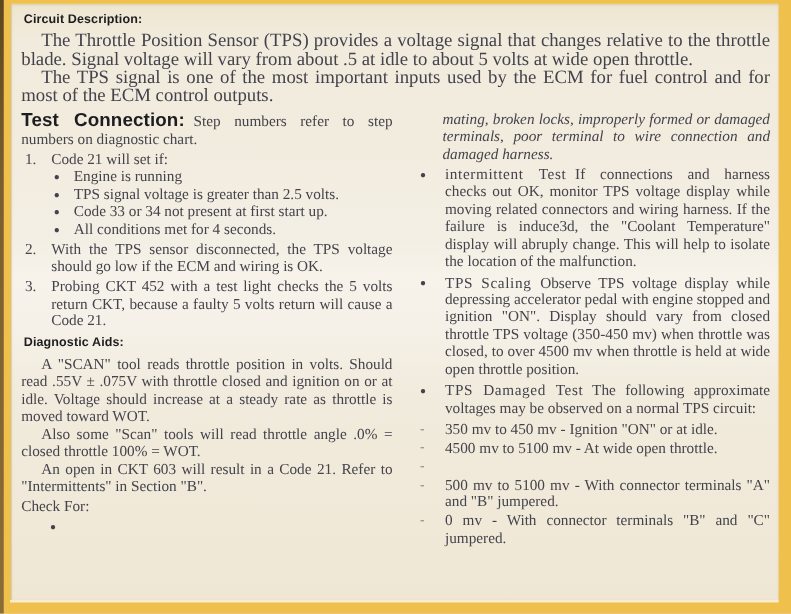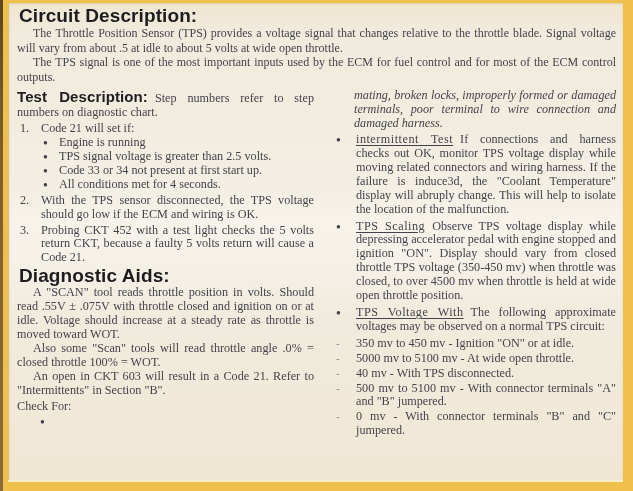--- a/index.html
+++ b/index.html
@@ -26,43 +26,43 @@
     border-left:1px solid #dcc17a;
     box-shadow: inset 0 1px 2px rgba(160,130,60,.25);
     padding:3px 7px 0 8px;
     box-sizing:border-box;
     color:#44434b;
   }
   .h1, .h2 {
     font-family:"Liberation Sans", sans-serif;
     font-weight:bold; color:#1d1d20; letter-spacing:.1px;
   }
-  .h1 { font-size:19px; line-height:17px; margin:1px 0 2px 2px; }
+  .h1 { font-size:10px; line-height:17px; margin:1px 0 2px 2px; }
   .h2 { font-size:15px; line-height:16px; }
   .body-text { font-size:12.2px; line-height:13.9px; text-align:justify; }
   p { margin:0; }
   .ind { text-indent:16px; }
-  .topsec p { font-size:12px; line-height:14.6px; text-align:justify; }
+  .topsec p { font-size:15px; line-height:14.6px; text-align:justify; }
   .cols { display:flex; gap:20px; margin-top:5px; }
   .col-left { width:297px; flex:none; }
   .col-right { flex:1; min-width:0; }
   .lead { text-align:justify; margin-bottom:2px; }
   .lead .h2 { margin-right:7px; }
   .num-item { display:flex; margin-bottom:2px; }
   .num { flex:none; width:24px; padding-left:3px; box-sizing:border-box; }
   .num-body { flex:1; min-width:0; }
   .sub-bullet { display:flex; text-align:left; }
   .sub-bullet .mark { flex:none; width:16px; font-size:8px; line-height:13.9px; padding-left:2px; }
   .bullet-item { display:flex; margin-bottom:3px; }
   .bullet-item .mark { flex:none; font-size:8px; line-height:13.9px; }
   .left-bullet .mark { width:23px; margin-left:23px; }
   .right-bullet .mark { width:20px; margin-left:2px; }
   .bullet-body { flex:1; min-width:0; }
   .u {
-    text-decoration:underline; text-underline-offset:2px;
+    text-underline-offset:2px;
     letter-spacing:.5px; margin-right:7px;
   }
   .dash-item { display:flex; margin-bottom:1px; }
   .dash-item .mark { flex:none; width:20px; margin-left:2px; color:#85838c; font-size:11px; line-height:13.9px; }
   .cont { padding-left:20px;font-style:italic; }
   .aids-p { margin-bottom:0; }
   .gap-sm { margin-top:2px; }
 </style>
 </head>
 <body>
@@ -74,21 +74,21 @@
     <div class="topsec">
       <div class="h1">Circuit Description:</div>
       <p class="ind">The Throttle Position Sensor (TPS) provides a voltage signal that changes relative to the throttle blade. Signal voltage will vary from  about .5 at idle to about 5 volts at wide open throttle.</p>
       <p class="ind">The TPS signal is one of the most important inputs used by the ECM for fuel control and for most of the ECM control outputs.</p>
     </div>
 
     <div class="cols body-text">
 
       <div class="col-left">
         <p class="lead">
-          <span class="h2">Test Description:</span><span>Step numbers refer to step numbers on diagnostic chart.</span>
+          <span class="h2">Test Connection:</span><span>Step numbers refer to step numbers on diagnostic chart.</span>
         </p>
 
         <div class="num-item">
           <span class="num">1.</span>
           <div class="num-body">
             <p>Code 21 will set if:</p>
             <div class="sub-bullet">
               <span class="mark">●</span>
               <span>Engine is running</span>
             </div>
@@ -145,35 +145,34 @@
         <div class="bullet-item right-bullet">
           <span class="mark">●</span>
           <div class="bullet-body">
             <p><span class="u">TPS Scaling</span><span>Observe TPS voltage display while depressing accelerator pedal with engine stopped and ignition "ON".  Display should vary from closed throttle TPS voltage (350-450 mv) when throttle was closed, to over 4500 mv when throttle is held at wide open throttle position.</span></p>
           </div>
         </div>
 
         <div class="bullet-item right-bullet">
           <span class="mark">●</span>
           <div class="bullet-body">
-            <p><span class="u">TPS Voltage With</span><span>The following approximate voltages may be observed on a normal TPS circuit:</span></p>
+            <p><span class="u">TPS Damaged Test</span><span>The following approximate voltages may be observed on a normal TPS circuit:</span></p>
           </div>
         </div>
 
         <div class="dash-item">
           <span class="mark">-</span>
           <p>350 mv to 450 mv - Ignition "ON" or at idle.</p>
         </div>
         <div class="dash-item">
           <span class="mark">-</span>
-          <p>5000 mv to 5100 mv - At wide open throttle.</p>
+          <p>4500 mv to 5100 mv - At wide open throttle.</p>
         </div>
         <div class="dash-item">
           <span class="mark">-</span>
-          <p>40 mv - With TPS disconnected.</p>
         </div>
         <div class="dash-item">
           <span class="mark">-</span>
           <p>500 mv to 5100 mv - With connector terminals "A" and "B" jumpered.</p>
         </div>
         <div class="dash-item">
           <span class="mark">-</span>
           <p>0 mv - With connector terminals "B" and "C" jumpered.</p>
         </div>
       </div>

